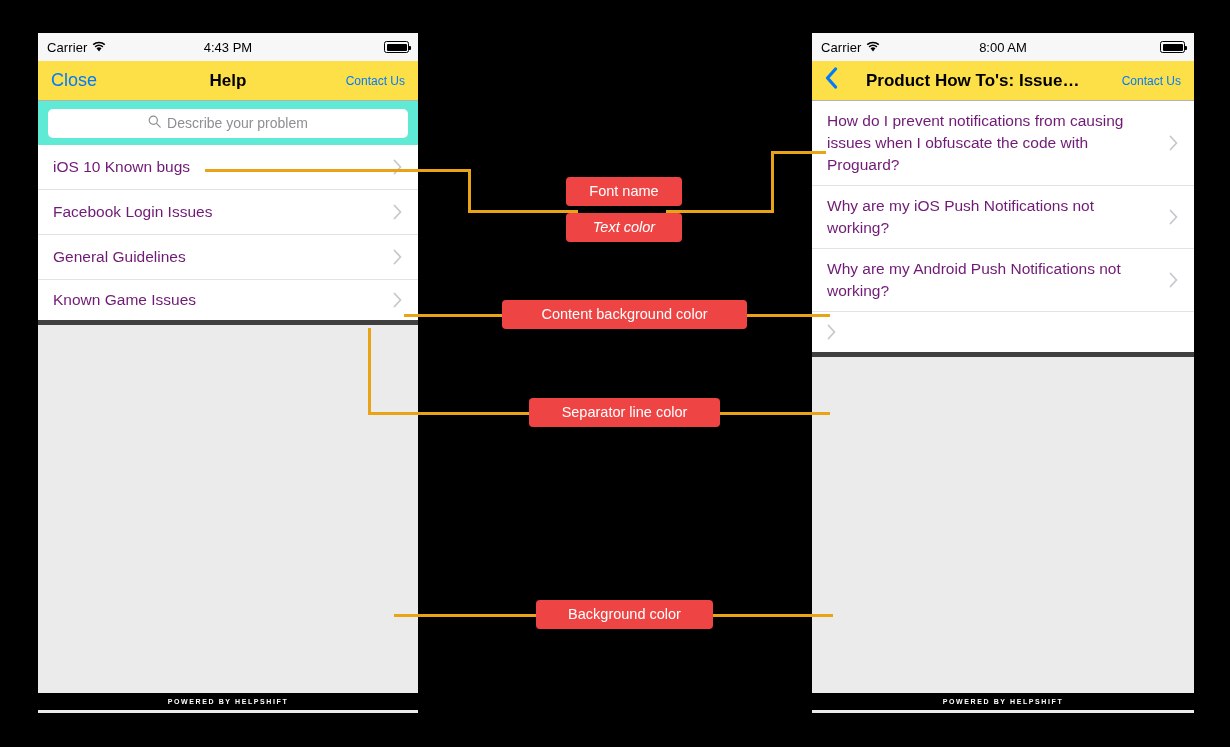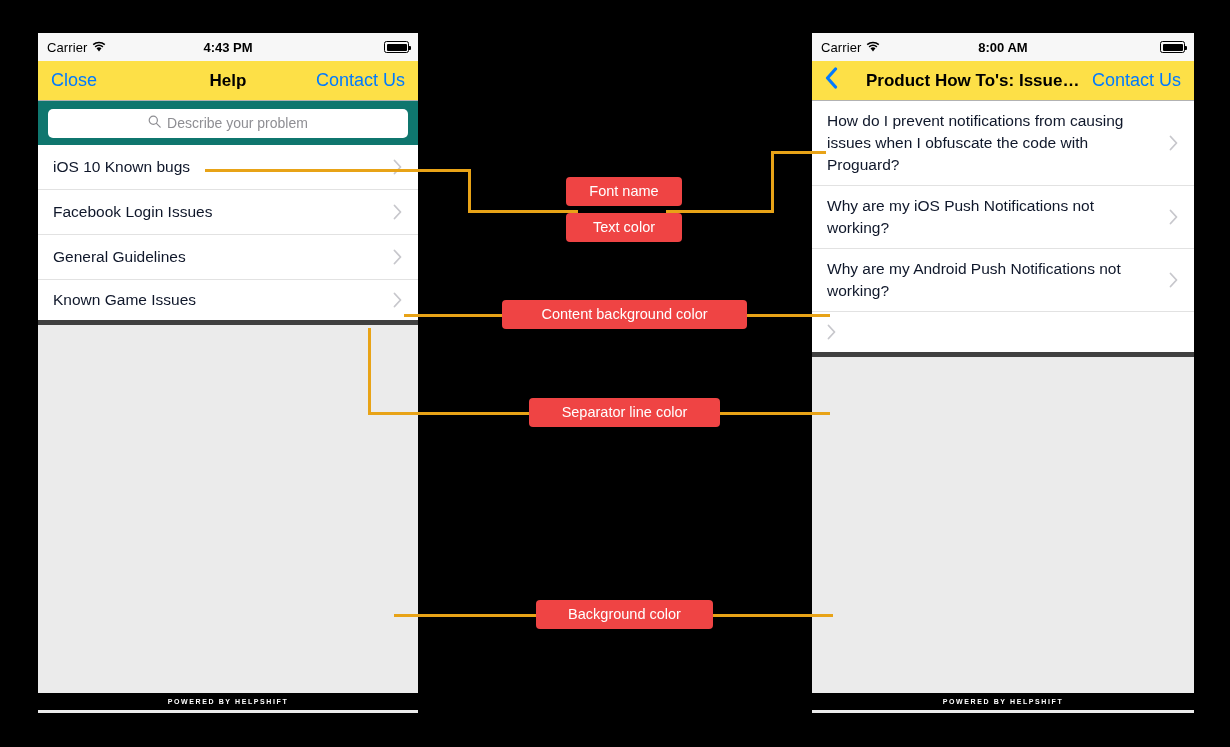--- a/index.html
+++ b/index.html
@@ -12,53 +12,53 @@
 
   
   .phone{position:absolute;background:#ebebeb;overflow:hidden;}
   .phone.left{left:38px;top:33px;width:380px;height:680px;}
   .phone.right{left:812px;top:33px;width:382px;height:680px;}
 
   
   .statusbar{position:relative;height:28px;background:#f7f7f7;display:flex;
     align-items:center;padding:0 9px;box-sizing:border-box;}
   .sb-left{display:flex;align-items:center;gap:5px;font-size:13px;color:#000;letter-spacing:.1px;}
-  .sb-time{position:absolute;left:0;right:0;text-align:center;font-size:13px;font-weight:bold;color:#000;
+  .sb-time{position:absolute;left:0;right:0;text-align:center;font-size:13px;font-weight:normal;color:#000;
     pointer-events:none;}
   .sb-right{margin-left:auto;display:flex;align-items:center;z-index:2;}
   .wifi{display:inline-block;}
   .battery{position:relative;width:25px;height:12px;border:1px solid #000;border-radius:2.5px;
     box-sizing:border-box;padding:1.5px;}
   .battery i{display:block;width:100%;height:100%;background:#000;border-radius:1px;}
   .battery:after{content:"";position:absolute;right:-3px;top:3.5px;width:2px;height:4px;
     background:#000;border-radius:0 1px 1px 0;}
 
   
   .navbar{position:relative;height:40px;background:#fde047;border-bottom:1px solid #b2b2b2;
     display:flex;align-items:center;padding:0 13px;box-sizing:border-box;}
   .nav-left{font-size:18px;color:#007aff;z-index:2;}
-  .nav-right{margin-left:auto;font-size:18px;color:#007aff;z-index:2;}
+  .nav-right{margin-left:auto;font-size:12px;color:#007aff;z-index:2;}
   .nav-title{position:absolute;left:0;right:0;text-align:center;font-size:17px;font-weight:bold;color:#000;
     pointer-events:none;}
   .right .nav-title{left:54px;right:92px;text-align:left;}
   .backchev{display:inline-block;width:13px;height:22px;}
 
   
-  .searchwrap{height:44px;background:#0f766e;display:flex;align-items:center;
+  .searchwrap{height:44px;background:#5eead4;display:flex;align-items:center;
     padding:0 10px;box-sizing:border-box;}
   .searchfield{flex:1;height:29px;background:#fff;border-radius:5px;display:flex;
     align-items:center;justify-content:center;gap:6px;color:#8e8e93;font-size:14px;}
 
   
   .content{background:#fff;}
   .row{position:relative;display:flex;align-items:center;min-height:45px;
     padding:9px 16px 9px 15px;box-sizing:border-box;border-bottom:1px solid #e2e2e2;
     background:#fff;}
   .row:last-child{border-bottom:5px solid #404040;}
-  .row-label{flex:1;font-size:15.5px;color:#0f172a;line-height:1.38;padding-right:18px;}
+  .row-label{flex:1;font-size:15.5px;color:#701a75;line-height:1.38;padding-right:18px;}
   .right .row-label{font-size:15.5px;line-height:1.42;}
   .chev{width:9px;height:16px;flex:0 0 auto;}
   .filler{background:#ebebeb;}
 
   
   .hsfooter{position:absolute;left:0;right:0;bottom:3px;height:17px;background:#000;
     display:flex;align-items:center;justify-content:center;}
   .hsfooter span{color:#fff;font-size:7px;font-weight:bold;letter-spacing:1.6px;}
 
   
@@ -218,21 +218,21 @@
 
     <div class="ln lnh" style="left:205px;top:169px;width:266px;"></div>
     <div class="ln lnv" style="left:468px;top:169px;height:44px;"></div>
     <div class="ln lnh" style="left:468px;top:210px;width:110px;"></div>
 
     <div class="ln lnh" style="left:666px;top:210px;width:108px;"></div>
     <div class="ln lnv" style="left:771px;top:151px;height:62px;"></div>
     <div class="ln lnh" style="left:771px;top:151px;width:55px;"></div>
 
     <div class="badge" style="left:566px;top:177px;width:116px;">Font name</div>
-    <div class="badge" style="left:566px;top:213px;width:116px;">Text color</div>
+    <div class="badge" style="left:566px;top:213px;width:116px;font-style:italic;">Text color</div>
 
     <div class="ln lnh" style="left:404px;top:314px;width:100px;"></div>
     <div class="ln lnh" style="left:745px;top:314px;width:85px;"></div>
     <div class="badge" style="left:502px;top:300px;width:245px;">Content background color</div>
 
     <div class="ln lnv" style="left:368px;top:328px;height:86px;"></div>
     <div class="ln lnh" style="left:368px;top:412px;width:164px;"></div>
     <div class="ln lnh" style="left:718px;top:412px;width:112px;"></div>
     <div class="badge" style="left:529px;top:398px;width:191px;">Separator line color</div>
 

